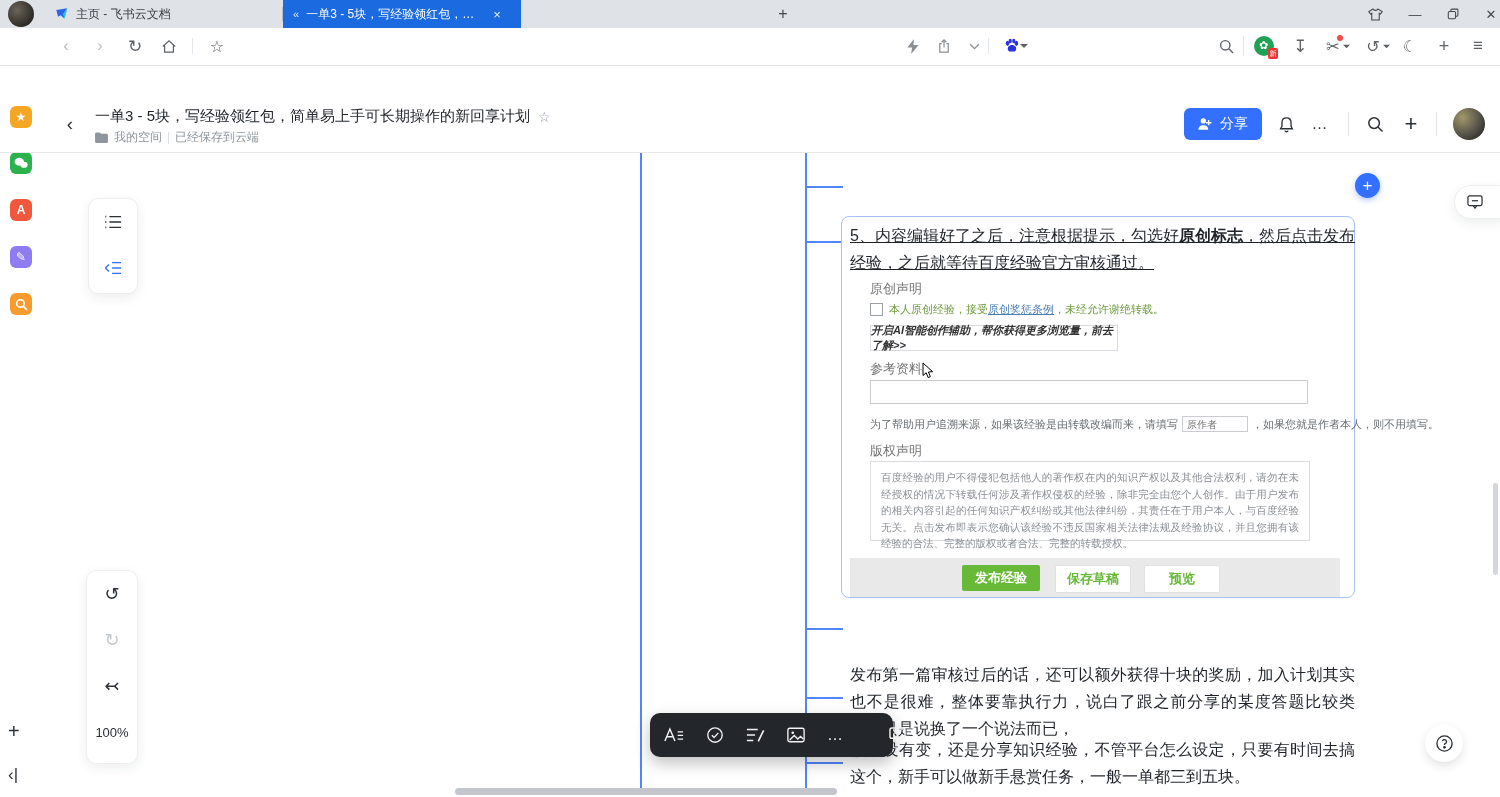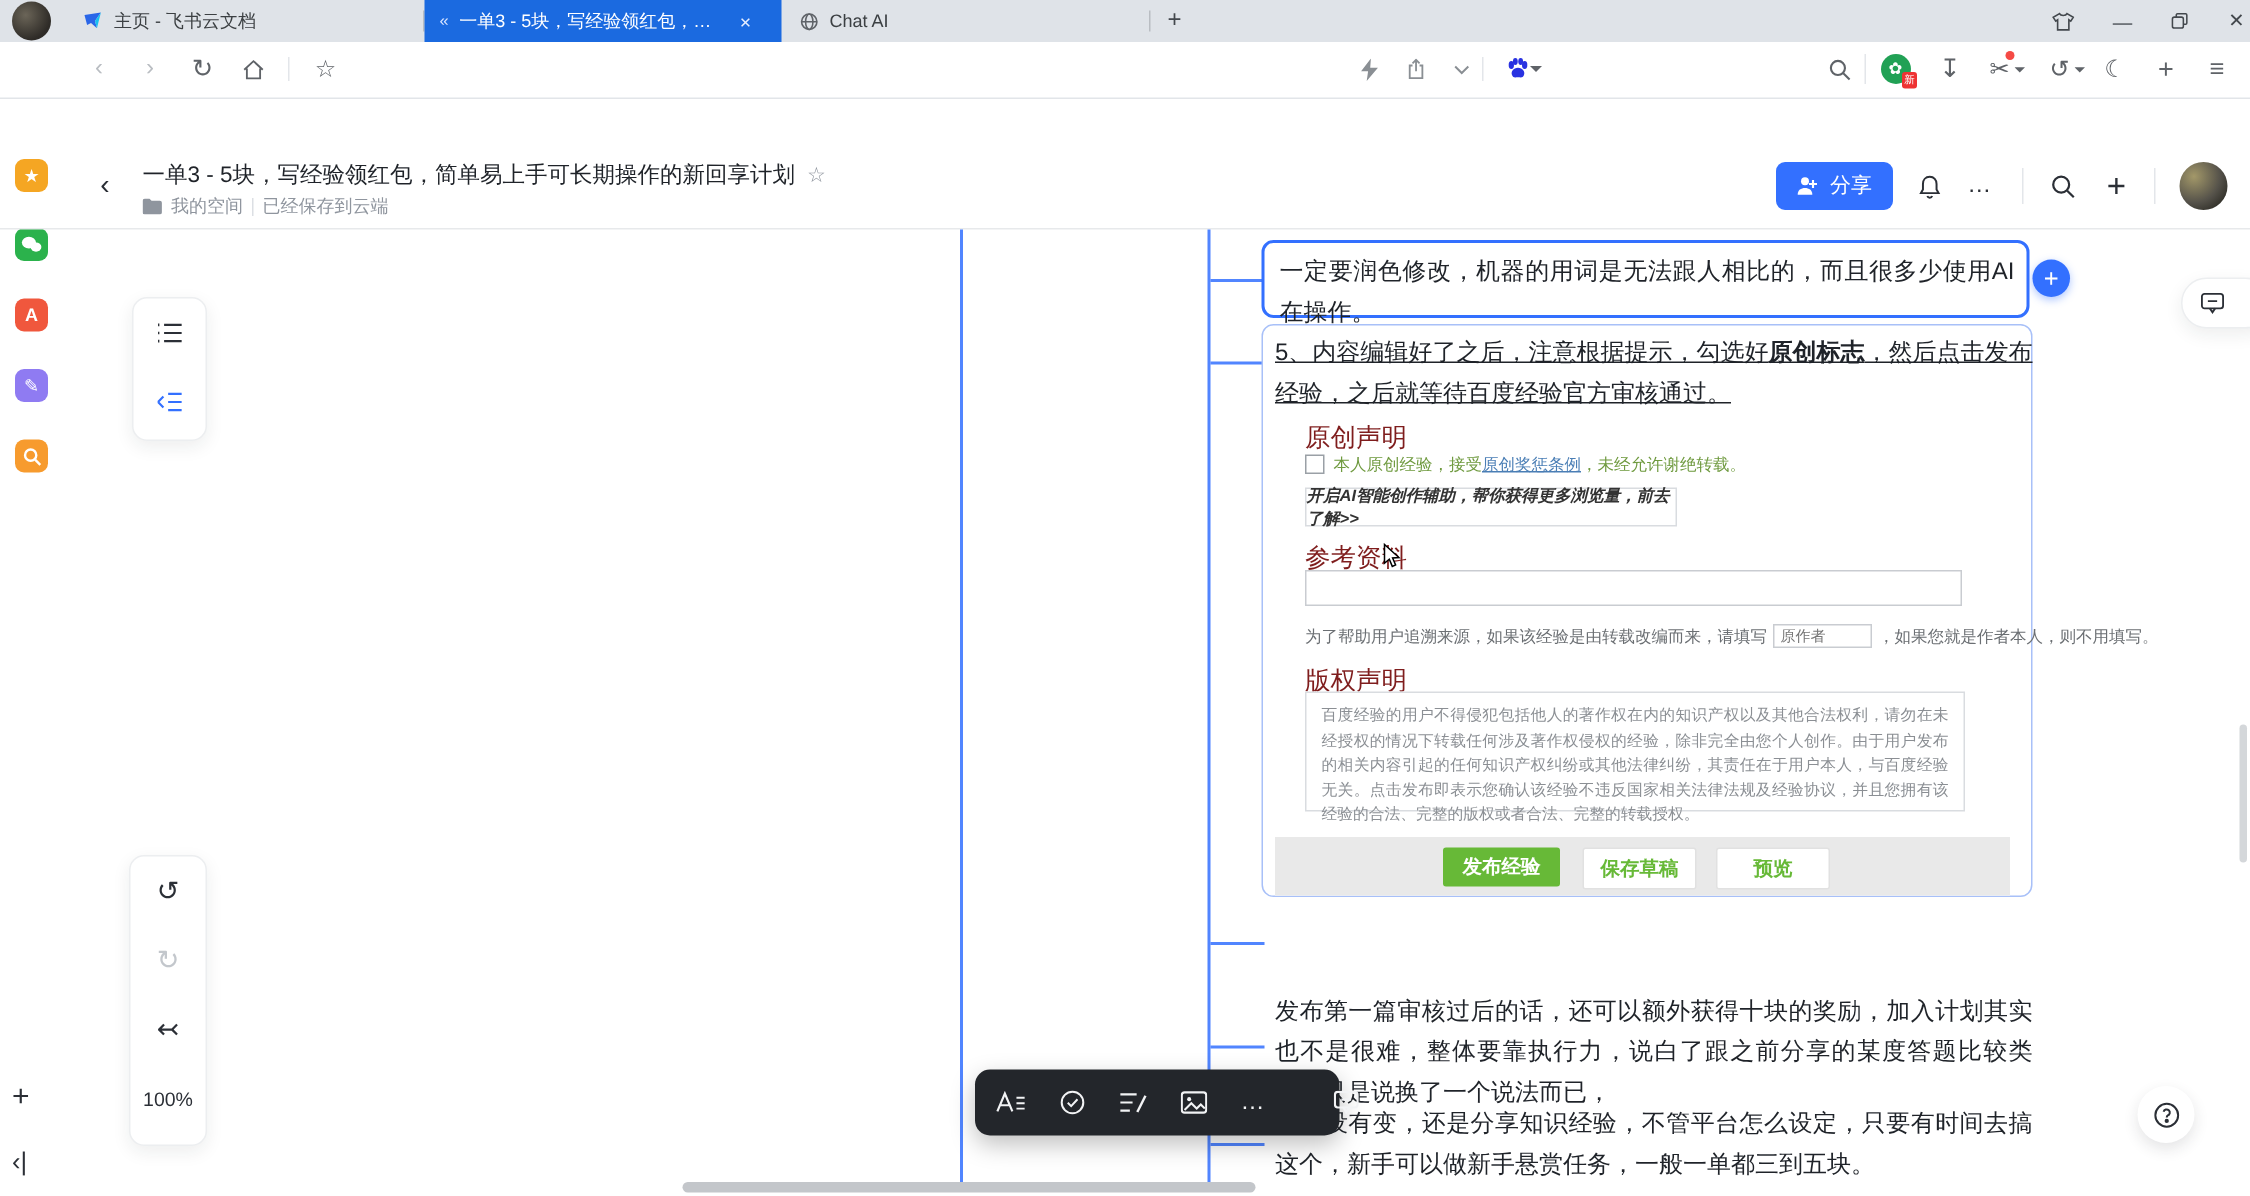--- a/index.html
+++ b/index.html
@@ -35,21 +35,21 @@
     box-shadow:0 4px 12px rgba(31,35,41,.08);}
   .fbtn{display:flex;align-items:center;justify-content:center;width:48px;height:46px;color:#2b2f36;}
   
   .para{font-size:16px;line-height:27px;color:#1f2329;width:505px;text-align:justify;}
   .b{font-weight:700;}
   .blk-sel{border:2px solid #3370ff;border-radius:8px;background:#fff;}
   .blk-group{border:1.5px solid #a8c0f8;border-radius:8px;background:#fff;}
   .vline{width:2px;background:#3370ff;opacity:.85;}
   .tick{height:2px;background:#3370ff;opacity:.85;}
   
-  .shot-h{font-size:17px;color:#7f1d1d;}
+  .shot-h{font-size:13px;color:#737373;}
   .shot-small{font-size:11px;color:#6b6f73;}
   .shot-box{border:1px solid #d9dce0;background:#fff;box-sizing:border-box;}
   .gbtn{font-size:13px;font-weight:bold;text-align:center;line-height:26px;border-radius:2px;}
   
   .fmtbar{background:#23262b;border-radius:10px;display:flex;align-items:center;
     padding:0 14px;gap:22px;box-shadow:0 6px 16px rgba(0,0,0,.25);}
   .fmtbtn{color:#f2f3f5;font-size:16px;display:flex;align-items:center;justify-content:center;width:22px;height:22px;}
   .scrollbar-h{background:#c3c6ca;border-radius:4px;}
   .cursor-arrow{pointer-events:none;}
 </style>
@@ -67,29 +67,20 @@
         <path d="M9.5 8 L14 1.5 L11 13.5 Z" fill="#19c0f0"></path>
       </svg>
       <span class="tab-label">主页 - 飞书云文档</span>
       <span class="sep"></span>
     </div>
     <div class="abs tab tab-active" style="left:283px;width:238px;">
       <span style="font-size:11px;color:#dce7ff;">«</span>
       <span class="tab-label" style="width:180px;">一单3 - 5块，写经验领红包，简单易</span>
       <span style="font-size:13px;color:#e8efff;">×</span>
     </div>
-    <div class="abs tab" style="left:523px;width:244px;">
-      <svg width="13" height="13" viewBox="0 0 16 16" fill="none" stroke="#5f6368" stroke-width="1.3">
-        <circle cx="8" cy="8" r="6.3"></circle>
-          <ellipse cx="8" cy="8" rx="3" ry="6.3"></ellipse>
-        <path d="M1.7 8 H14.3"></path>
-      </svg>
-      <span class="tab-label">Chat AI</span>
-      <span class="sep"></span>
-    </div>
     <div class="abs" style="left:772px;top:3px;width:22px;height:22px;display:flex;align-items:center;justify-content:center;
                 font-size:16px;color:#43484d;">+</div>
 
     <div class="abs winbtn" style="left:1356px;">
       <svg width="15" height="13" viewBox="0 0 18 15" fill="none" stroke="#43484d" stroke-width="1.3">
         <path d="M6 1 L1 4 L3 7 L4.5 6 V14 H13.5 V6 L15 7 L17 4 L12 1 C11 3 7 3 6 1 Z"></path>
       </svg>
     </div>
     <div class="abs winbtn" style="left:1396px;">—</div>
     <div class="abs winbtn" style="left:1434px;">
@@ -278,23 +269,20 @@
 
   <div class="abs" style="left:1425px;top:724px;width:38px;height:38px;border-radius:50%;background:#fff;
               box-shadow:0 4px 10px rgba(31,35,41,.12);display:flex;align-items:center;justify-content:center;">
     <svg width="19" height="19" viewBox="0 0 20 20" fill="none" stroke="#2b2f36" stroke-width="1.4">
       <circle cx="10" cy="10" r="8"></circle>
         <path d="M7.8 7.6 A2.2 2.2 0 1 1 10.6 10.2 C10.1 10.5 10 10.9 10 11.6"></path>
         <circle cx="10" cy="14" r="0.8" fill="#2b2f36"></circle>
     </svg>
   </div>
 
-  <div class="abs blk-sel" style="left:841px;top:160px;width:512px;height:52px;box-sizing:border-box;">
-    <div class="para" style="margin:6px 0 0 10px;width:490px;">一定要润色修改，机器的用词是无法跟人相比的，而且很多少使用AI在操作。</div>
-  </div>
   <div class="abs" style="left:1355px;top:173px;width:25px;height:25px;border-radius:50%;background:#3370ff;color:#fff;
               display:flex;align-items:center;justify-content:center;font-size:17px;box-shadow:0 2px 6px rgba(51,112,255,.4);">+</div>
 
   <div class="abs blk-group" style="left:841px;top:216px;width:514px;height:382px;box-sizing:border-box;"></div>
   <div class="abs para" style="left:850px;top:222px;text-decoration:underline;">
     <span>5、内容编辑好了之后，注意根据提示，勾选好</span><span class="b">原创标志</span><span>，然后点击发布经验，之后就等待百度经验官方审核通过。</span>
   </div>
 
   <div class="abs" style="left:850px;top:272px;width:490px;height:325px;background:#fff;">
     <div class="abs shot-h" style="left:20px;top:8px;">原创声明</div>

